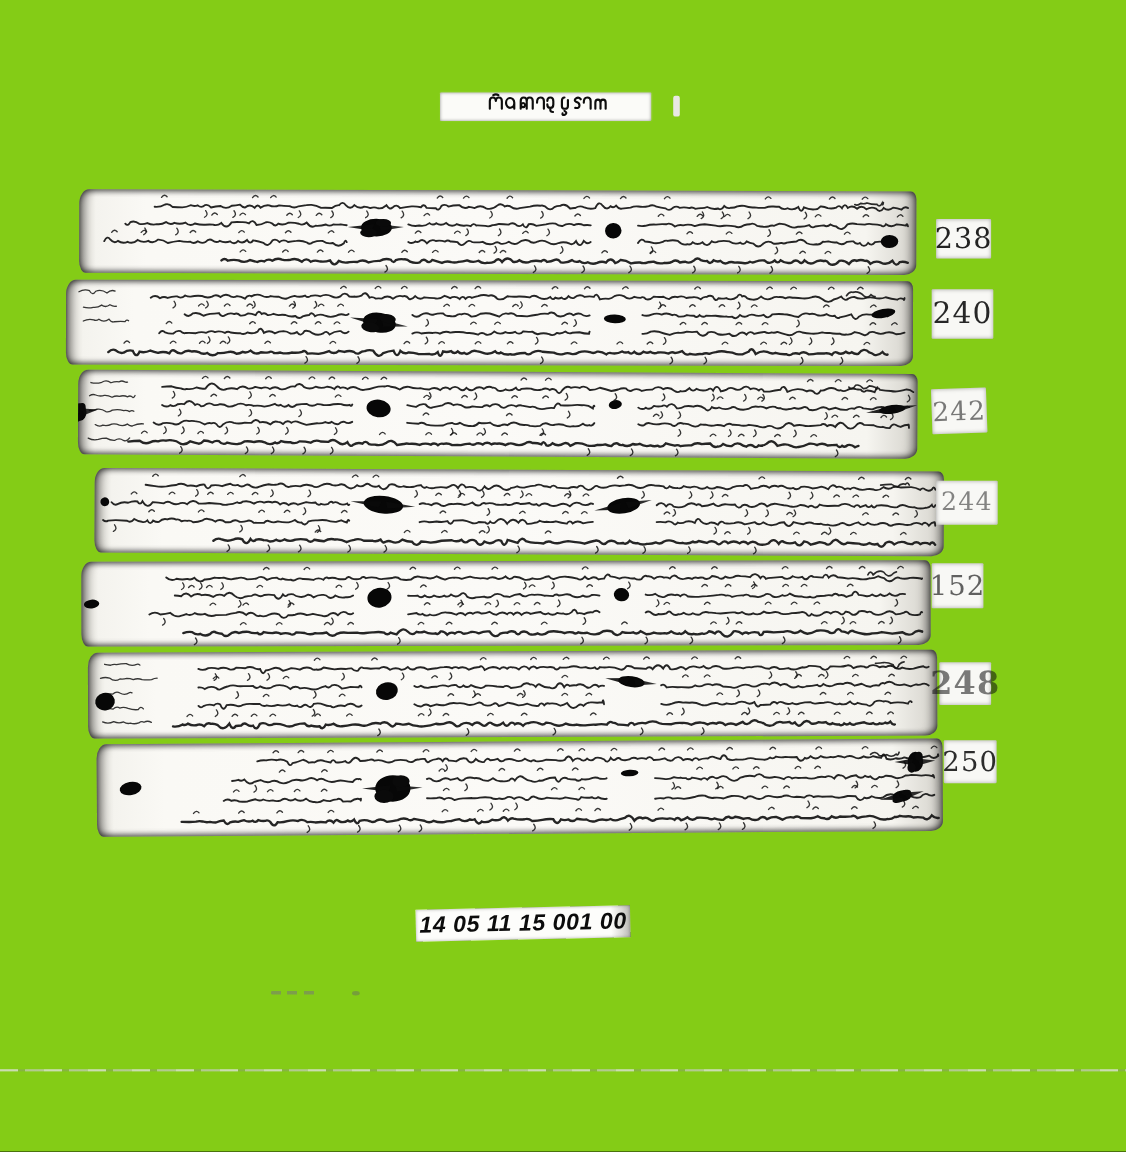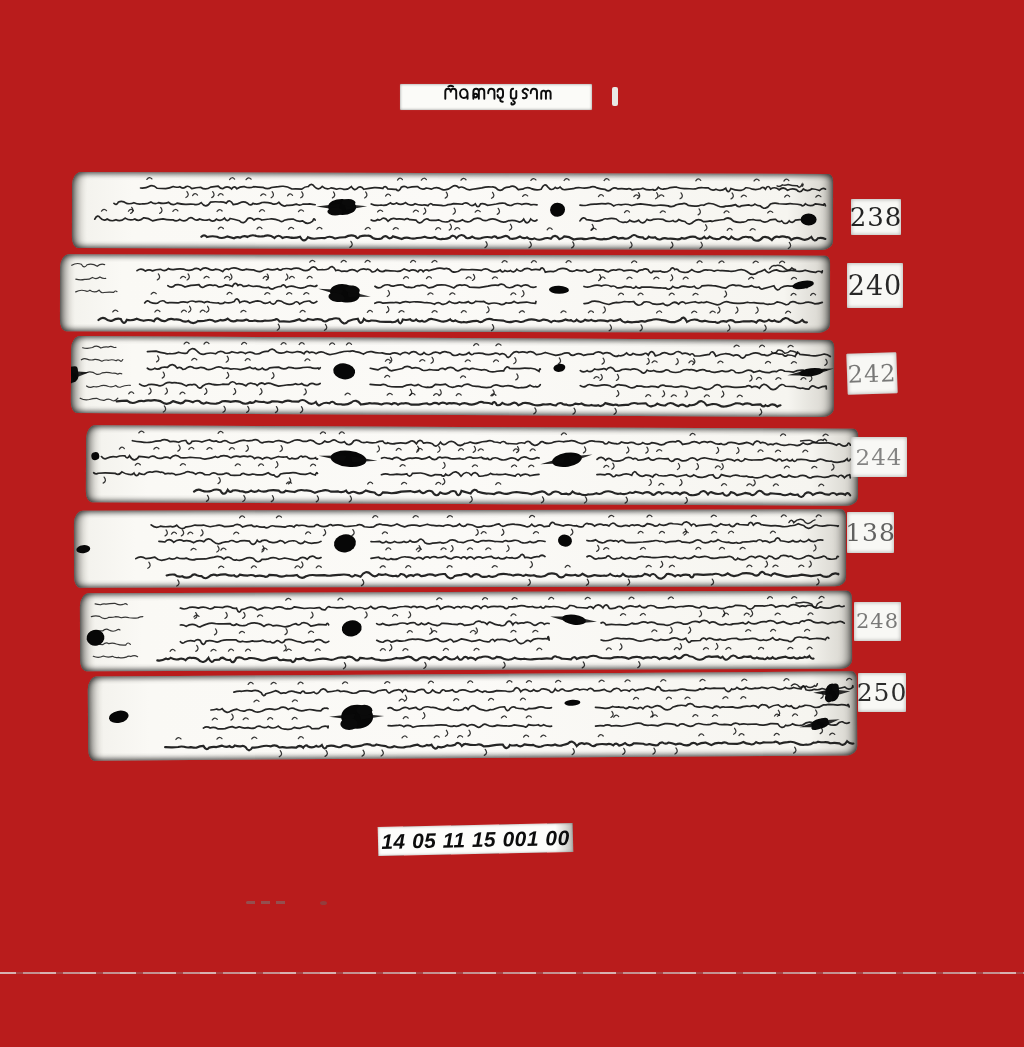--- a/index.html
+++ b/index.html
@@ -1,17 +1,17 @@
 <!DOCTYPE html>
 <html><head>
 <meta charset="utf-8">
 <style>
   html,body{margin:0;padding:0;background:#000;}
   #stage{
-    position:relative;width:1024px;height:1047px;background:#b91c1c;overflow:hidden;
+    position:relative;width:1024px;height:1047px;background:#84cc16;overflow:hidden;
     font-family:"DejaVu Serif", serif;
   }
   .title-card{
     position:absolute;background:#fbfbf8;
     box-shadow:inset 0 0 3px rgba(0,0,0,.45), 0 0 2px rgba(255,255,255,.15);
     border-radius:1px;
   }
   .title-card svg{position:absolute;inset:0;}
   .sliver{position:absolute;background:#e9e8e4;border-radius:2px;}
   .leaf{
@@ -345,24 +345,24 @@
       <div class="plate-number" style="left: 847px; top: 263px; width: 56px; height: 45px; transform: rotate(0deg);">
         <span style="font-size: 27px; opacity: 0.9;">240</span>
       </div>
       <div class="plate-number" style="left: 847px; top: 353px; width: 50px; height: 41px; transform: rotate(-2deg);">
         <span style="font-size: 24px; opacity: 0.55;">242</span>
       </div>
       <div class="plate-number" style="left: 851px; top: 437px; width: 56px; height: 40px; transform: rotate(0deg);">
         <span style="font-size: 23px; opacity: 0.5;">244</span>
       </div>
       <div class="plate-number" style="left: 847px; top: 512px; width: 47px; height: 41px; transform: rotate(0deg);">
-        <span style="font-size: 25px; opacity: 0.65;">138</span>
+        <span style="font-size: 25px; opacity: 0.65;">152</span>
       </div>
       <div class="plate-number" style="left: 854px; top: 602px; width: 47px; height: 39px; transform: rotate(0deg);">
-        <span style="font-size: 21px; opacity: 0.55;">248</span>
+        <span style="font-size: 29px; opacity: 0.55; font-weight: bold;">248</span>
       </div>
       <div class="plate-number" style="left: 858px; top: 673px; width: 48px; height: 39px; transform: rotate(0deg); text-align: right;">
         <span style="font-size: 25px; opacity: 0.88;">250</span>
       </div>
     </div>
 
   <div class="catalog-card" style="left:378px;top:825px;width:195px;height:29px;transform:rotate(-1.2deg);">
     <span>14 05 11 15 001 00</span>
   </div>
 

